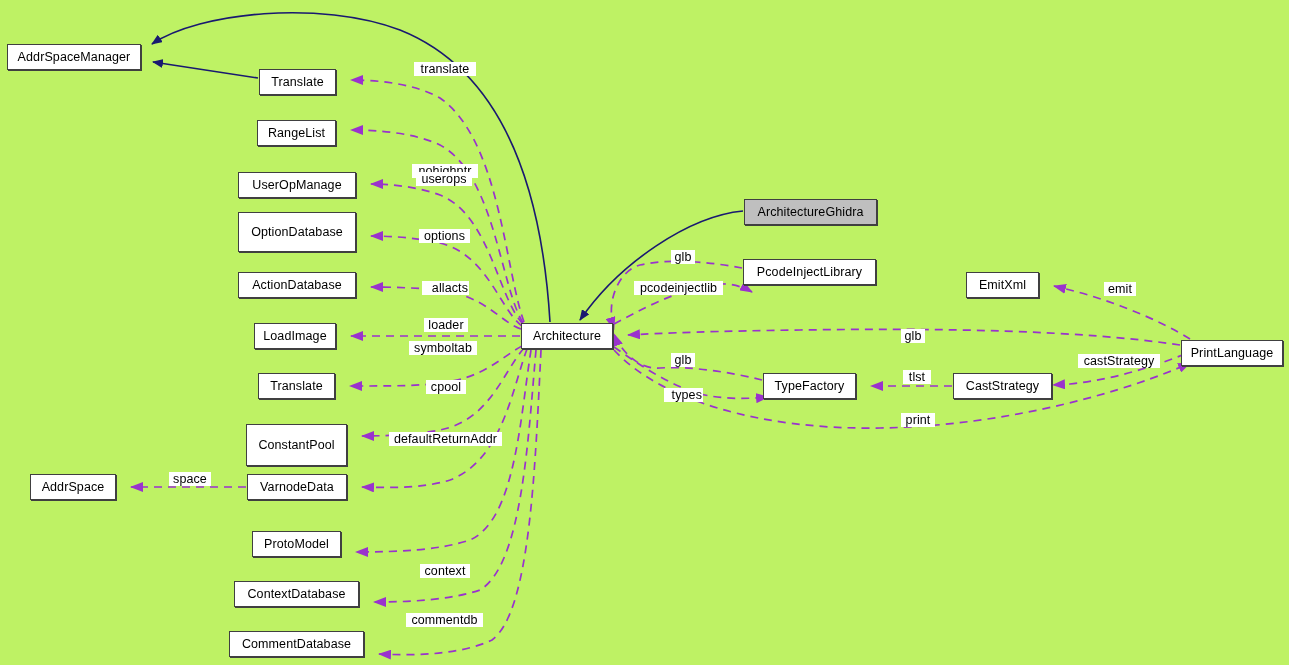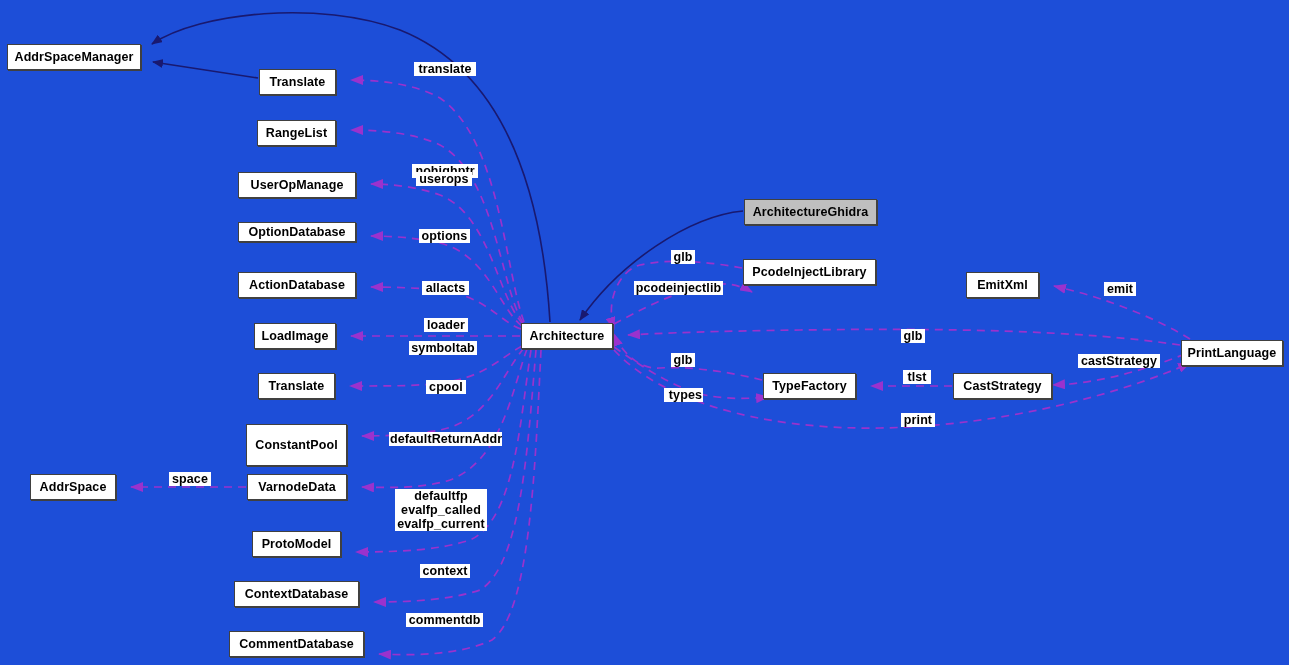--- a/index.html
+++ b/index.html
@@ -8,23 +8,22 @@
     padding: 0;
     background: #ffffff;
   }
   body {
     font-family: "Liberation Sans", sans-serif;
   }
   #diagram-canvas {
     position: relative;
     width: 1289px;
     height: 665px;
-    background: #1d4ed8;
+    background: #bef264;
     overflow: hidden;
-    font-weight: bold;
   }
   #edge-layer {
     position: absolute;
     left: 0;
     top: 0;
     width: 1289px;
     height: 665px;
   }
   #node-layer {
     position: absolute;
@@ -123,21 +122,21 @@
       </div>
       <div class="node" style="left: 259px; top: 69px; width: 77px; height: 26px;">
         <span>Translate</span>
       </div>
       <div class="node" style="left: 257px; top: 120px; width: 79px; height: 26px;">
         <span>RangeList</span>
       </div>
       <div class="node" style="left: 238px; top: 172px; width: 118px; height: 26px;">
         <span>UserOpManage</span>
       </div>
-      <div class="node" style="left: 238px; top: 222px; width: 118px; height: 20px;">
+      <div class="node" style="left: 238px; top: 212px; width: 118px; height: 40px;">
         <span>OptionDatabase</span>
       </div>
       <div class="node" style="left: 238px; top: 272px; width: 118px; height: 26px;">
         <span>ActionDatabase</span>
       </div>
       <div class="node" style="left: 254px; top: 323px; width: 82px; height: 26px;">
         <span>LoadImage</span>
       </div>
       <div class="node" style="left: 258px; top: 373px; width: 77px; height: 26px;">
         <span>Translate</span>
@@ -181,28 +180,25 @@
       <div class="node" style="left: 1181px; top: 340px; width: 102px; height: 26px;">
         <span>PrintLanguage</span>
       </div>
     </div>
 
   <div id="label-layer" style="position:absolute;left:0;top:0;width:1289px;height:665px;">
       <div class="edge-label" style="left: 414px; top: 62px; width: 60px; text-align: center;">translate</div>
       <div class="edge-label" style="left: 412px; top: 116px; width: 64px; text-align: center; margin-top: 48px;">nohighptr</div>
       <div class="edge-label" style="left: 416px; top: 172px; width: 54px; text-align: center;">userops</div>
       <div class="edge-label" style="left: 419px; top: 229px; width: 49px; text-align: center;">options</div>
-      <div class="edge-label" style="left: 422px; top: 281px; width: 45px; text-align: center;">allacts</div>
+      <div class="edge-label" style="left: 422px; top: 281px; width: 45px; text-align: right;">allacts</div>
       <div class="edge-label" style="left: 424px; top: 318px; width: 42px; text-align: center;">loader</div>
       <div class="edge-label" style="left: 409px; top: 341px; width: 66px; text-align: center;">symboltab</div>
       <div class="edge-label" style="left: 426px; top: 380px; width: 38px; text-align: center;">cpool</div>
       <div class="edge-label" style="left: 389px; top: 432px; width: 111px; text-align: center;">defaultReturnAddr</div>
-      <div class="edge-label" style="left: 395px; top: 489px; width: 90px; text-align: center;">defaultfp
-evalfp_called
-evalfp_current</div>
       <div class="edge-label" style="left: 420px; top: 564px; width: 48px; text-align: center;">context</div>
       <div class="edge-label" style="left: 406px; top: 613px; width: 75px; text-align: center;">commentdb</div>
       <div class="edge-label" style="left: 169px; top: 472px; width: 40px; text-align: center;">space</div>
       <div class="edge-label" style="left: 671px; top: 250px; width: 22px; text-align: center;">glb</div>
       <div class="edge-label" style="left: 634px; top: 281px; width: 87px; text-align: center;">pcodeinjectlib</div>
       <div class="edge-label" style="left: 671px; top: 353px; width: 22px; text-align: center;">glb</div>
       <div class="edge-label" style="left: 664px; top: 388px; width: 37px; text-align: right;">types</div>
       <div class="edge-label" style="left: 901px; top: 329px; width: 22px; text-align: center;">glb</div>
       <div class="edge-label" style="left: 903px; top: 370px; width: 26px; text-align: center;">tlst</div>
       <div class="edge-label" style="left: 901px; top: 413px; width: 32px; text-align: center;">print</div>

